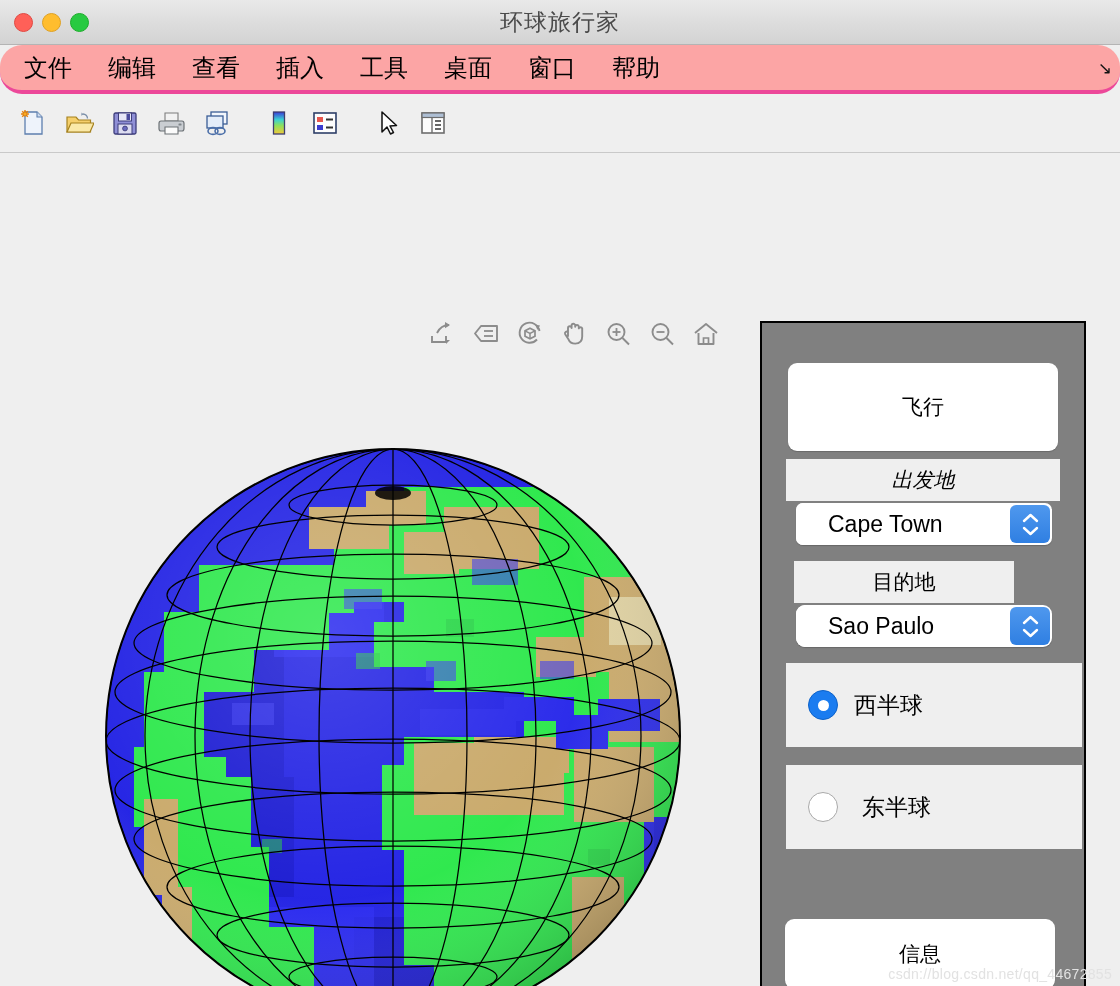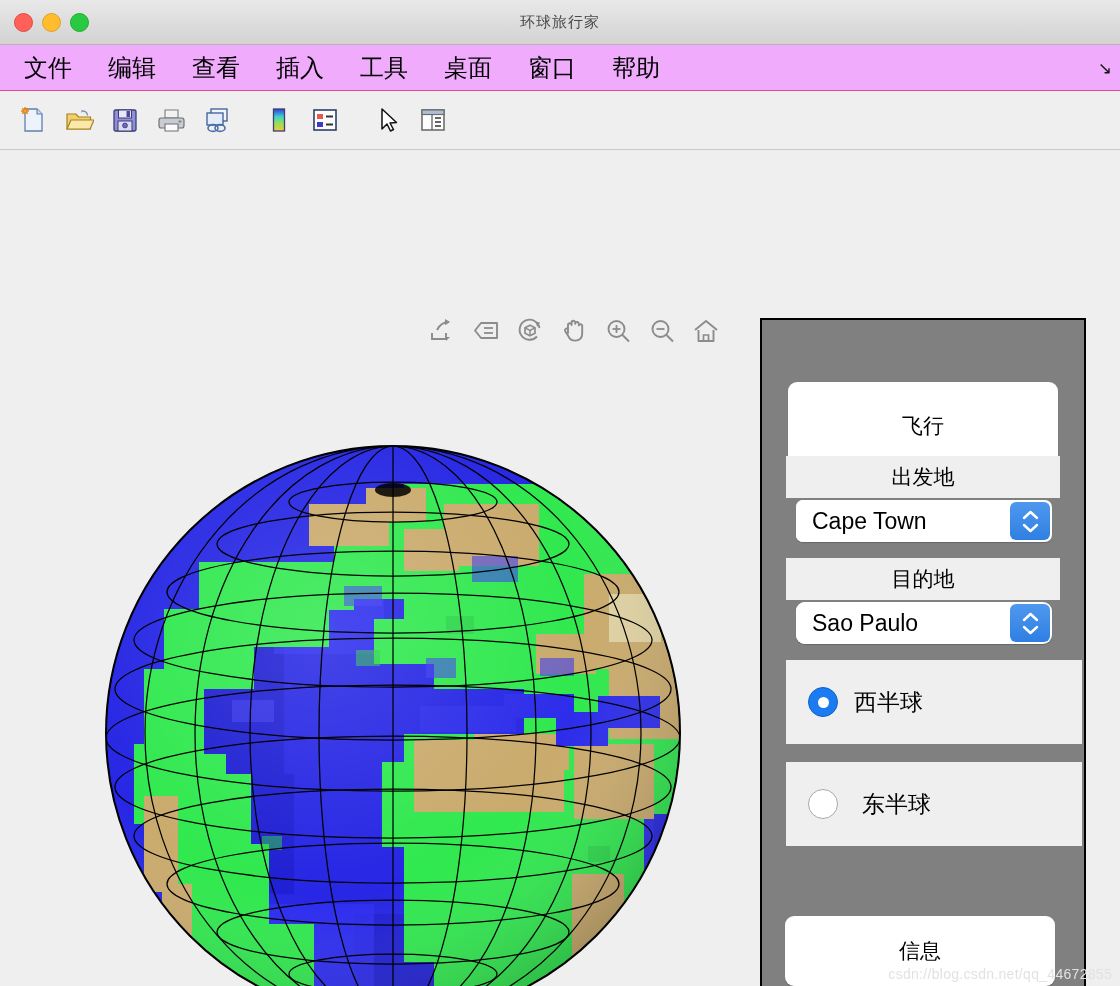--- a/index.html
+++ b/index.html
@@ -34,32 +34,33 @@
   .light {
     width: 19px; height: 19px; border-radius: 50%;
     box-sizing: border-box;
   }
   .light.red    { background: #ff6058; border: 1px solid #e14942; }
   .light.yellow { background: #ffbd2e; border: 1px solid #dfa123; }
   .light.green  { background: #28ca41; border: 1px solid #1dad2b; }
   .title-text {
     position: absolute; left: 0; right: 0; top: 0; bottom: 0;
     display: flex; align-items: center; justify-content: center;
-    font-size: 15px; color: #4a4a4a;
+    font-size: 23px; color: #4a4a4a;
     letter-spacing: 1px;
     pointer-events: none;
   }
 
   
   .menubar {
     height: 45px; flex: 0 0 45px;
-    background: #f0abfc;
-    border-bottom: 1px solid #ec4899;
+    background: #fca5a5;
+    border-bottom: 4px solid #ec4899;
     display: flex; align-items: center;
     position: relative;
+    border-radius: 22px;
   }
   .menu-item {
     font-size: 24px; color: #000;
     padding: 0 18px;
     line-height: 1;
     cursor: default;
   }
   .menu-item:first-child { margin-left: 6px; }
   .menu-overflow {
     position: absolute; right: 8px; top: 50%;
@@ -147,21 +148,21 @@
     display: flex; align-items: stretch;
     border-radius: 7px;
     overflow: hidden;
     background: #fff;
     box-shadow: 0 1px 1px rgba(0,0,0,0.2);
   }
   .combo-value {
     flex: 1 1 auto;
     background: #ffffff;
     display: flex; align-items: center;
-    padding-left: 16px;
+    padding-left: 32px;
     font-size: 23px; color: #000;
     white-space: nowrap; overflow: hidden;
   }
   .combo-stepper {
     flex: 0 0 40px;
     background: linear-gradient(to bottom, #4f98ee 0%, #2f7fe2 100%);
     border-radius: 6px;
     margin: 2px 2px 2px 0;
     display: flex; flex-direction: column;
     align-items: center; justify-content: center;
@@ -546,37 +547,37 @@
 
         <ellipse cx="289" cy="46" rx="18" ry="7" fill="#000" opacity="0.85"></ellipse>
 
         <circle cx="289" cy="289" r="287" fill="none" stroke="#000" stroke-width="2"></circle>
       </svg>
     </div>
 
     <div class="panel">
       <div class="panel-inner">
 
-        <div class="btn-white" style="left:26px; top:40px; width:270px; height:88px;margin-top:22px;">飞行</div>
-
-        <div class="field-label" style="left:24px; top:136px; width:274px; height:42px;">出发地</div>
+        <div class="btn-white" style="left:26px; top:40px; width:270px; height:88px;">飞行</div>
+
+        <div class="field-label" style="left:24px; top:136px; width:274px; height:42px;font-style:italic;">出发地</div>
 
         <div class="combo" style="left:34px; top:180px; width:256px; height:42px;">
           <div class="combo-value">Cape Town</div>
           <div class="combo-stepper">
             <svg class="chev" width="17" height="10" viewBox="0 0 17 10">
               <path d="M2 8 L8.5 2 L15 8" fill="none" stroke="#ffffff" stroke-width="2.4" stroke-linecap="round" stroke-linejoin="round"></path>
             </svg>
             <svg class="chev" width="17" height="10" viewBox="0 0 17 10">
               <path d="M2 2 L8.5 8 L15 2" fill="none" stroke="#ffffff" stroke-width="2.4" stroke-linecap="round" stroke-linejoin="round"></path>
             </svg>
           </div>
         </div>
 
-        <div class="field-label" style="left:24px; top:238px; width:274px; height:42px;">目的地</div>
+        <div class="field-label" style="left:32px; top:238px; width:220px; height:42px;">目的地</div>
 
         <div class="combo" style="left:34px; top:282px; width:256px; height:42px;border-radius:9px;">
           <div class="combo-value">Sao Paulo</div>
           <div class="combo-stepper">
             <svg class="chev" width="17" height="10" viewBox="0 0 17 10">
               <path d="M2 8 L8.5 2 L15 8" fill="none" stroke="#ffffff" stroke-width="2.4" stroke-linecap="round" stroke-linejoin="round"></path>
             </svg>
             <svg class="chev" width="17" height="10" viewBox="0 0 17 10">
               <path d="M2 2 L8.5 8 L15 2" fill="none" stroke="#ffffff" stroke-width="2.4" stroke-linecap="round" stroke-linejoin="round"></path>
             </svg>

